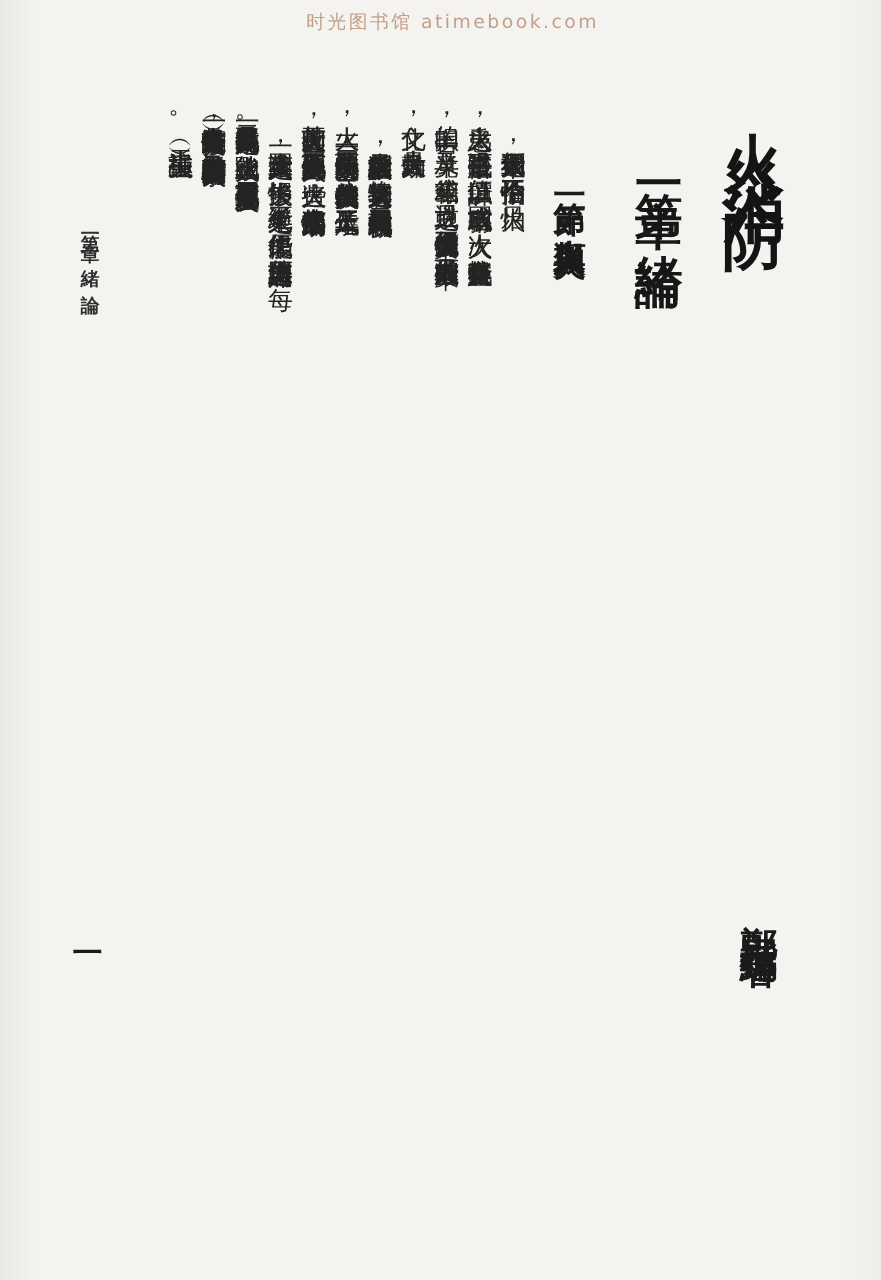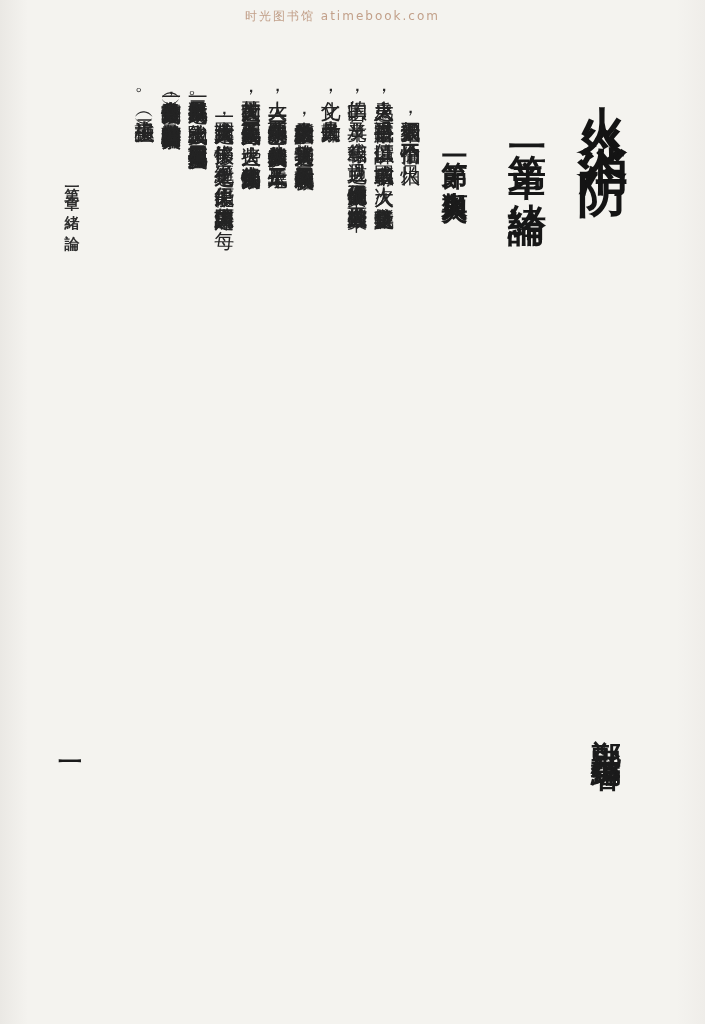--- a/index.html
+++ b/index.html
@@ -7,21 +7,21 @@
     position:relative;
     width:705px;height:1024px;
     background:linear-gradient(90deg,#eae8e4 0%,#f4f3ef 4%,#f4f3ef 96%,#efede9 100%);
     font-family:"DejaVu Serif","Liberation Serif",serif;
     color:#222;
     overflow:hidden;
   }
   .watermark{
     position:absolute;left:245px;top:8px;
     font-family:"DejaVu Sans","Liberation Sans",sans-serif;
-    font-size:12px;letter-spacing:2px;
+    font-size:15px;letter-spacing:2px;
     color:#c2a08a;
   }
   .vert{writing-mode:vertical-rl;text-orientation:mixed;}
   .title{
     position:absolute;left:570px;top:66px;margin:0;
     font-size:50px;font-weight:bold;letter-spacing:20px;
     color:#141414;
   }
   .chapter{
     position:absolute;left:501px;top:124px;margin:0;

